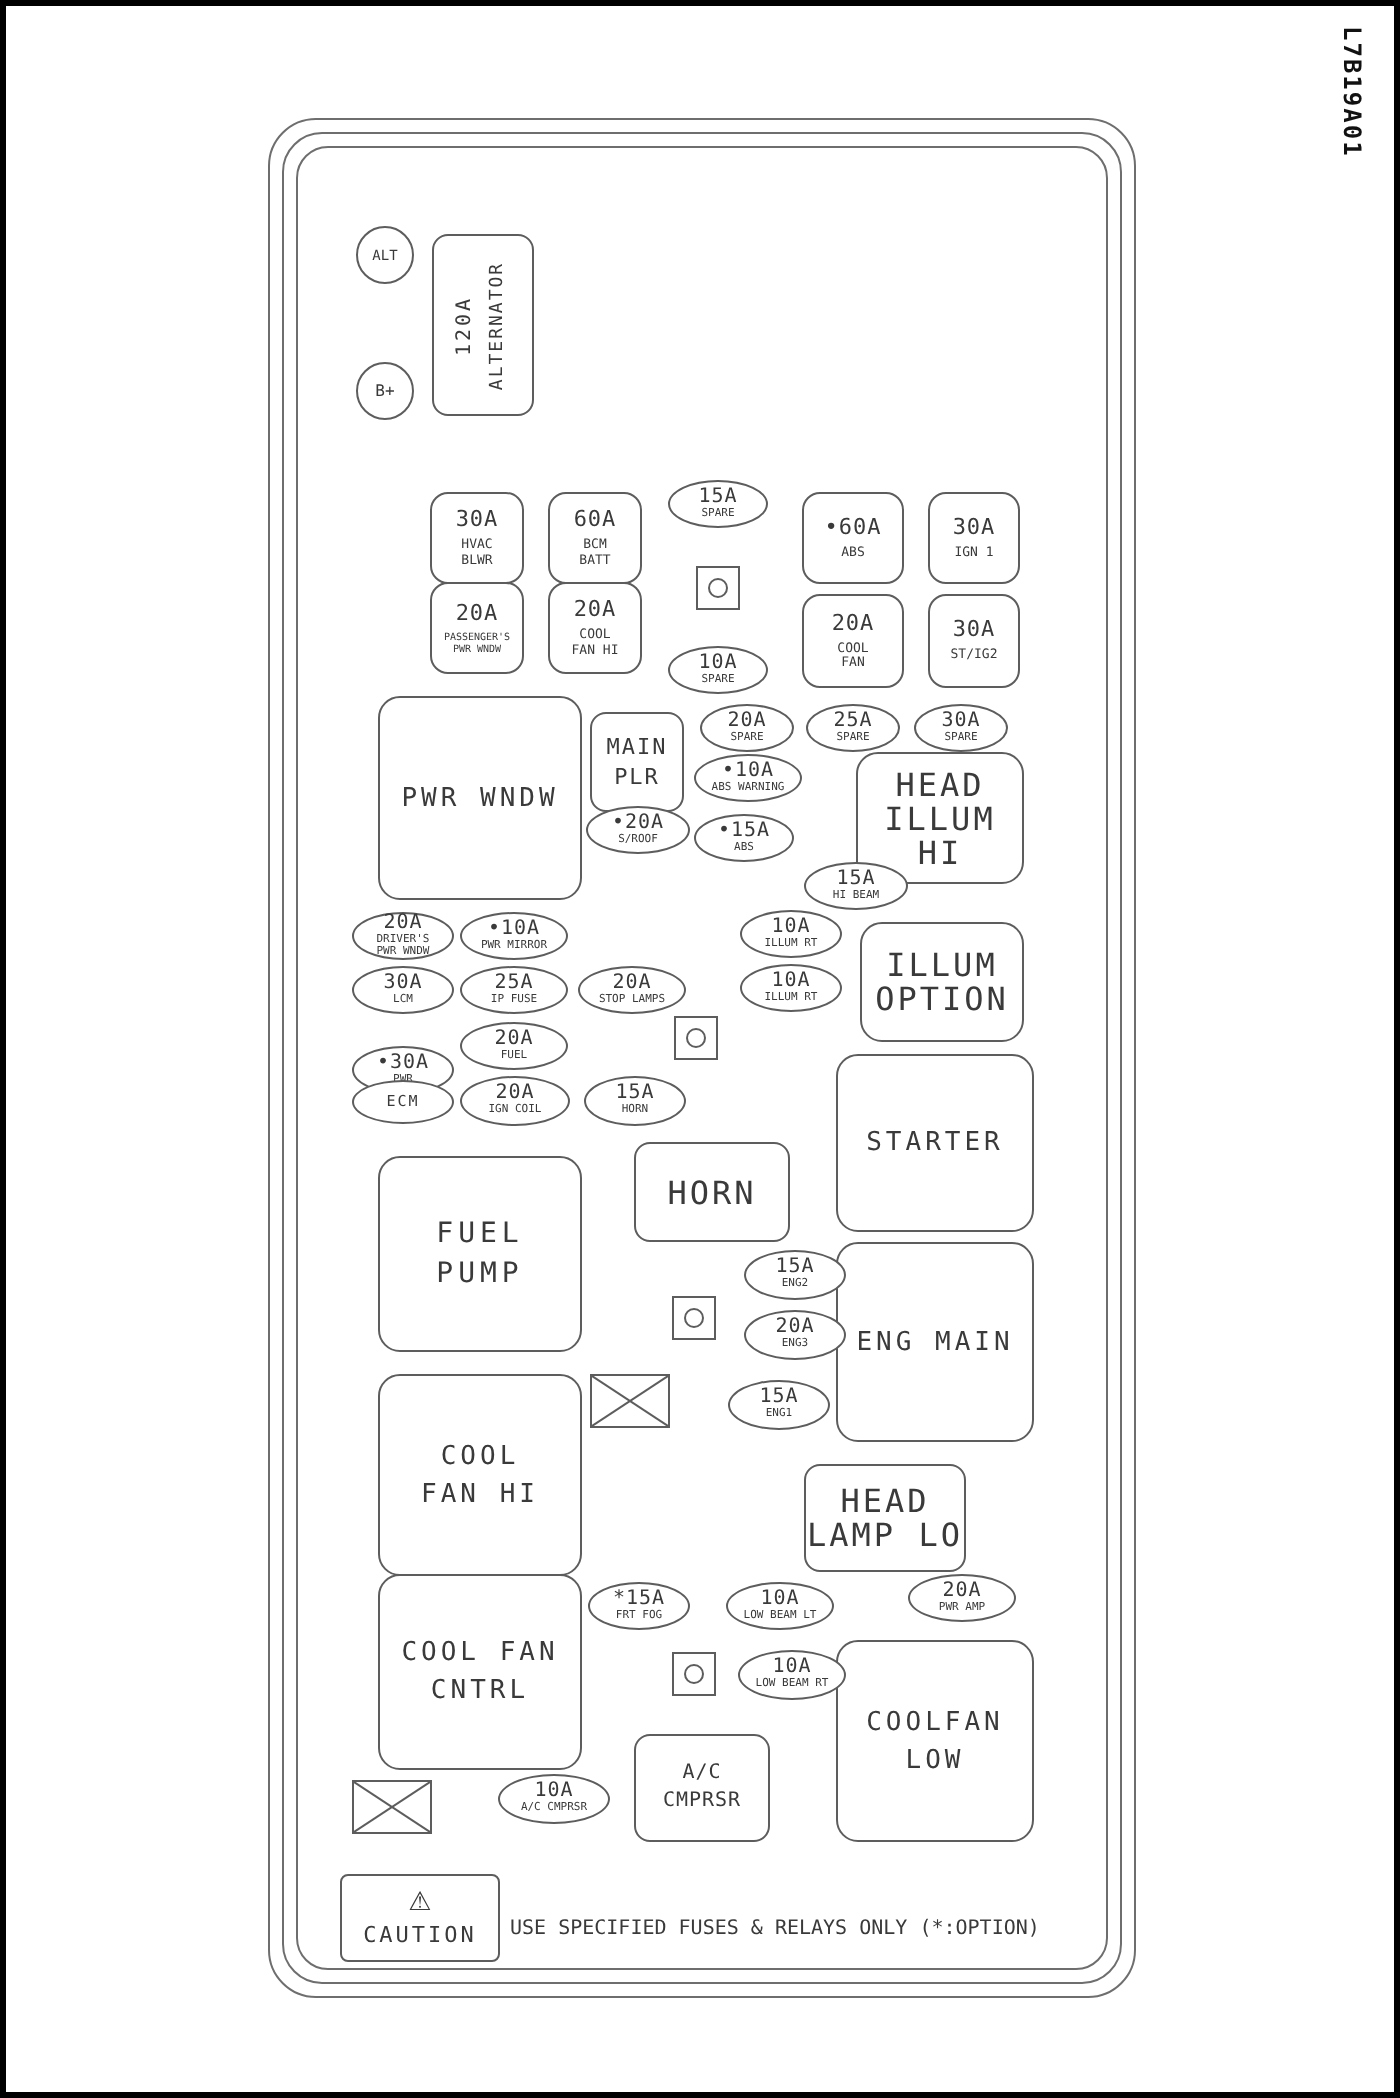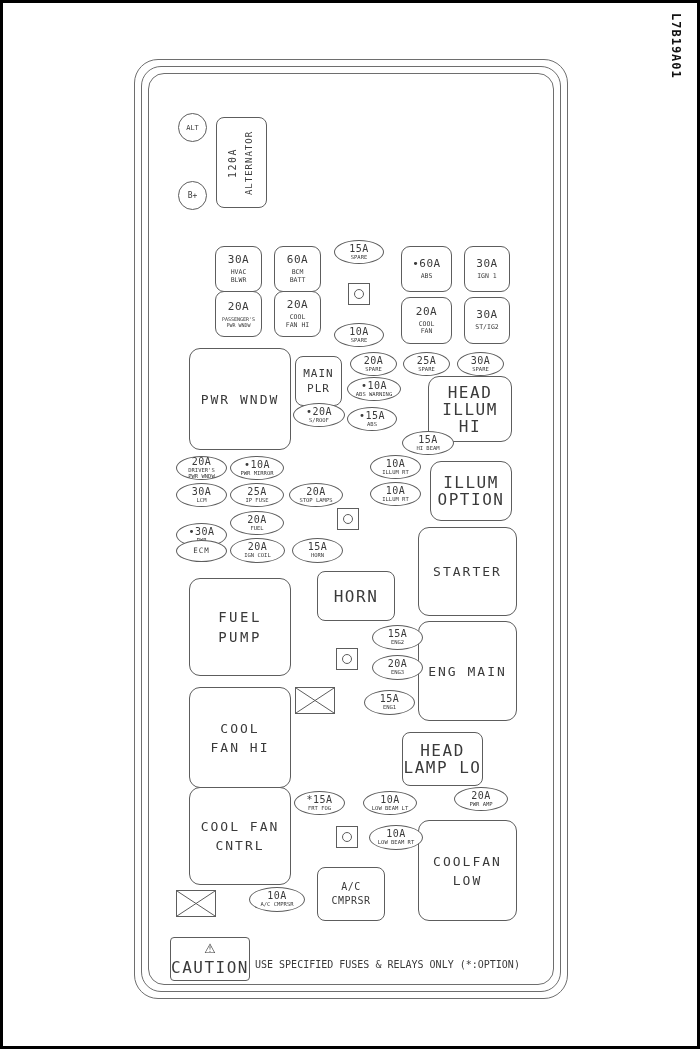--- a/index.html
+++ b/index.html
@@ -31,21 +31,21 @@
   .xbox{position:absolute;border:1px solid #5d5d5d;background:#fff}
   .xbox svg{display:block;width:100%;height:100%}
   .xbox line{stroke:#5d5d5d;stroke-width:1}
   .vwrap{transform:rotate(-90deg);white-space:nowrap;text-align:center}
   .vamp{font-size:10px;line-height:16px;letter-spacing:1.5px}
   .vnm{font-size:9px;line-height:16px;letter-spacing:1px}
   .code{position:absolute;left:666px;top:10px;writing-mode:vertical-rl;font-size:12px;font-weight:bold;
         letter-spacing:1px;color:#111}
   .note{position:absolute;font-size:10px;letter-spacing:0;color:#3a3a3a;white-space:nowrap}
   .warn{font-size:13px;line-height:15px;font-family:"DejaVu Sans",sans-serif}
-  .cau{font-size:16px;letter-spacing:1.5px;margin-top:2px}
+  .cau{font-size:11px;letter-spacing:1.5px;margin-top:2px}
 </style>
 </head>
 <body>
 
 <div id="stage">
 
   <div class="code">L7B19A01</div>
 
   <div class="rect" style="left:131px;top:56px;width:432px;height:938px;border-radius:24px"></div>
   <div class="rect" style="left:138px;top:63px;width:418px;height:924px;border-radius:20px"></div>

